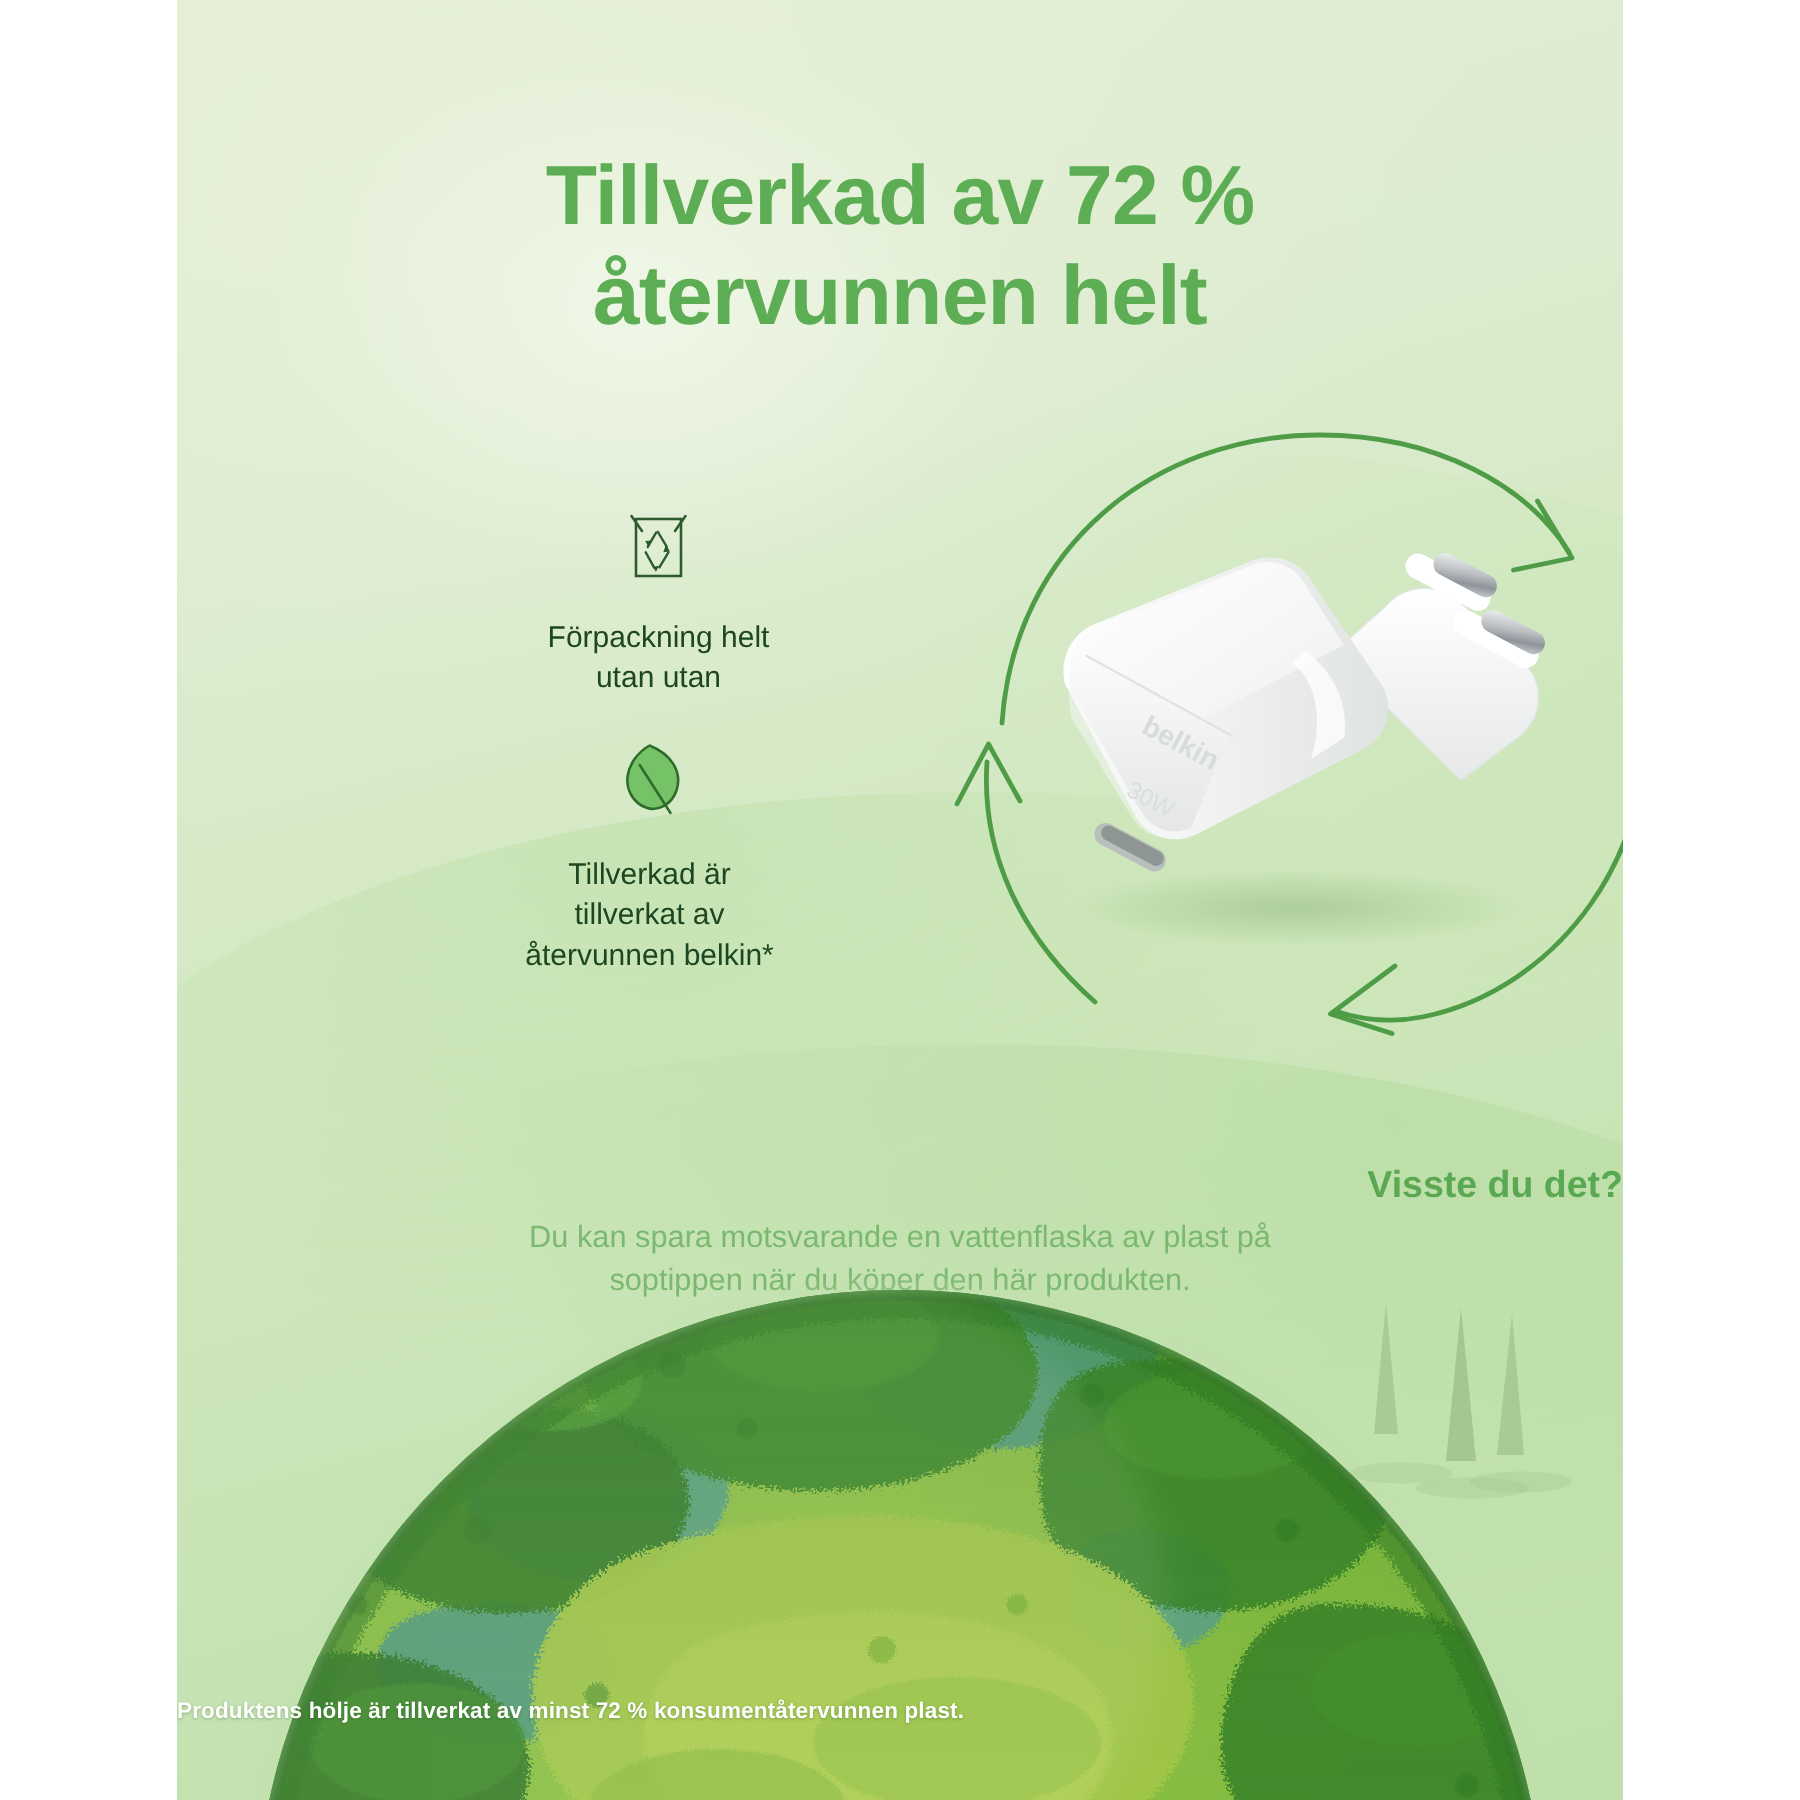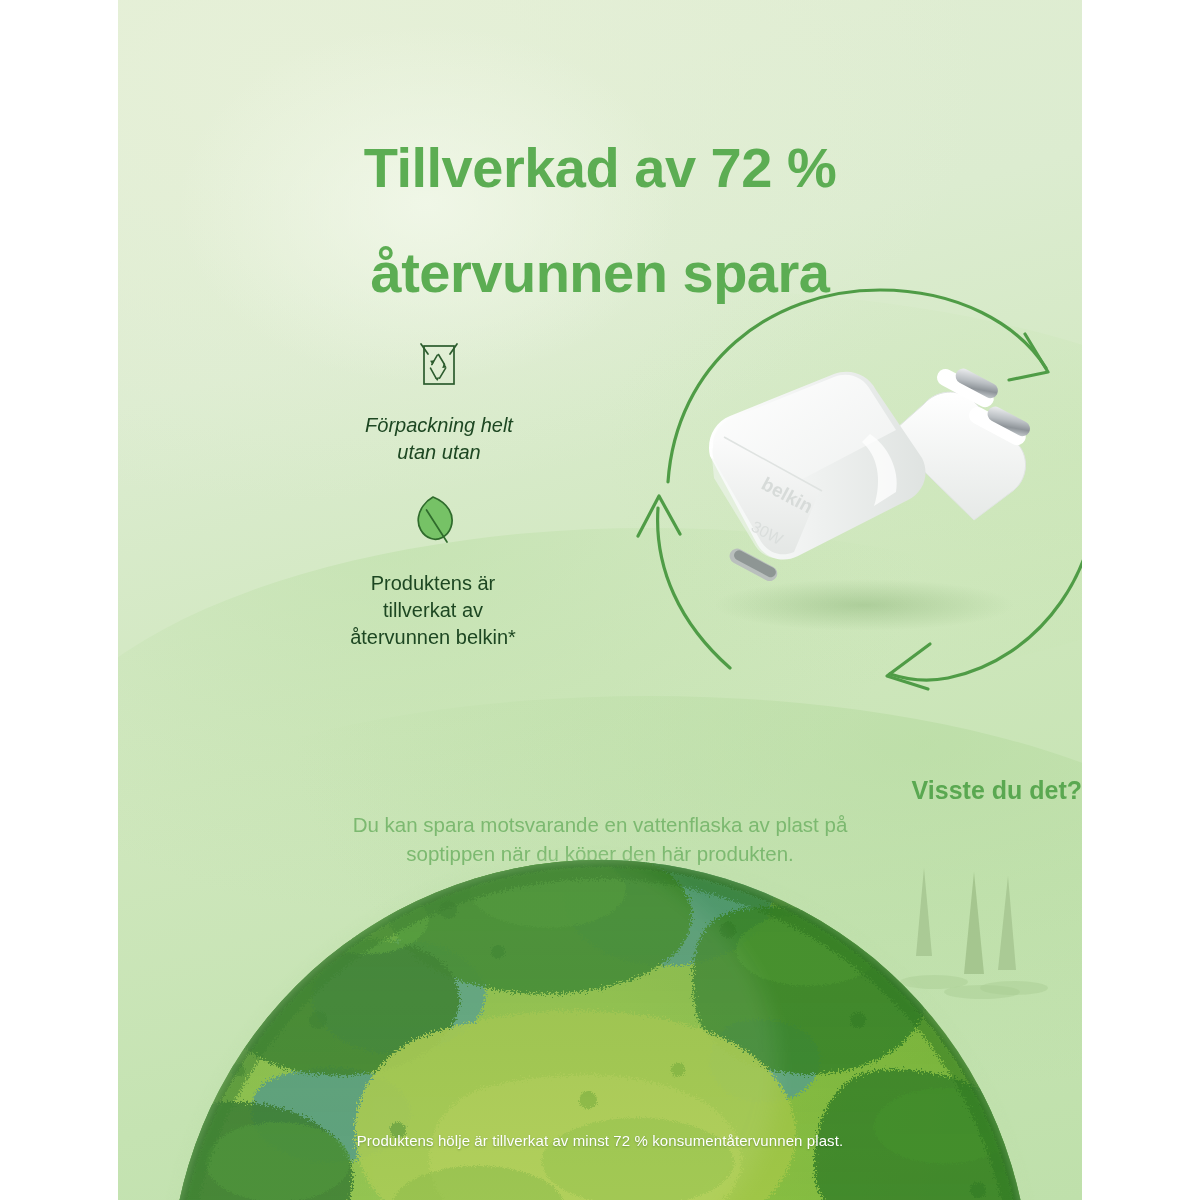--- a/index.html
+++ b/index.html
@@ -21,67 +21,67 @@
   .ridge.r2{top:58%;height:40%;background:radial-gradient(70% 100% at 72% 10%, rgba(172,214,148,.75) 0%, rgba(172,214,148,0) 72%);}
   .ridge.r3{top:24%;height:34%;background:radial-gradient(55% 100% at 85% 40%, rgba(196,228,174,.6) 0%, rgba(196,228,174,0) 70%);}
   .glow{position:absolute;left:6%;top:2%;width:52%;height:30%;border-radius:50%;
         background:radial-gradient(closest-side, rgba(242,248,234,.85), rgba(242,248,234,0));}
 
   
   #headline{
     position:absolute;left:0;top:96px;width:100%;text-align:center;
     color:#5cad53;font-size:56px;line-height:1.2;font-weight:700;letter-spacing:-.5px;
   }
-  #headline .l{display:block;margin-top:38px;}
+  #headline .l{display:block;}
 
   
   .feature{position:absolute;width:250px;text-align:center;}
   .feature .ficon{height:62px;display:flex;align-items:center;justify-content:center;margin-bottom:14px;}
   .feature .flabel{color:#1d4722;font-size:20px;line-height:1.35;font-weight:400;}
-  #feature-packaging{left:196px;top:336px;font-style:italic;}
+  #feature-packaging{left:196px;top:336px;}
   #feature-recycled{left:190px;top:494px;}
 
   
   #loop{position:absolute;left:500px;top:268px;width:520px;height:440px;}
   #product{position:absolute;left:556px;top:360px;width:420px;height:270px;}
 
   
   #didyouknow{position:absolute;left:0;top:776px;width:100%;text-align:center;}
   #dyk-title{color:#5aa851;font-size:25px;font-weight:700;margin-bottom:5px;text-align:right;}
   #dyk-body{color:#7cb970;font-size:20.5px;line-height:1.42;font-weight:400;text-align:center;}
   #dyk-body .l{display:block;}
 
   
   #trees{position:absolute;left:760px;top:858px;width:180px;height:150px;}
 
   
   #globe-wrap{position:absolute;left:0;bottom:0;width:964px;height:430px;overflow:hidden;}
 
   
   #disclaimer{
-    position:absolute;left:0;top:1132px;width:100%;text-align:center;
-    color:#ffffff;font-size:15px;font-weight:400;letter-spacing:.1px;
+    position:absolute;left:0;top:1132px;width:100%;
+    color:#ffffff;font-size:15px;font-weight:700;letter-spacing:.1px;
     text-shadow:0 1px 2px rgba(30,70,25,.35);
   }
 </style>
 </head>
 <body>
 
 <div id="stage">
 
   <div id="panel">
 
     <div class="glow"></div>
     <div class="ridge r1"></div>
     <div class="ridge r2"></div>
     <div class="ridge r3"></div>
 
     <div id="headline">
       <span class="l">Tillverkad av 72 %</span>
-      <span class="l">återvunnen spara</span>
+      <span class="l">återvunnen helt</span>
     </div>
 
     <div class="feature" id="feature-packaging">
       <div class="ficon">
         <svg width="62" height="58" viewBox="0 0 62 58" fill="none">
 
           <path d="M13 6 L20 16" stroke="#2c5c2e" stroke-width="1.7" stroke-linecap="round"></path>
           <path d="M49 6 L42 16" stroke="#2c5c2e" stroke-width="1.7" stroke-linecap="round"></path>
           <rect x="16" y="8" width="30" height="38" stroke="#2c5c2e" stroke-width="1.7" fill="none"></rect>
 
@@ -105,21 +105,21 @@
     </div>
 
     <div class="feature" id="feature-recycled">
       <div class="ficon">
         <svg width="72" height="64" viewBox="0 0 72 64" fill="none">
           <path d="M36 4 C51 10 58 22 54 34 C50.5 44 41 48 34 45.5 C25 42.5 20 33 21.5 24 C22.6 16.5 28 8.5 36 4 Z" fill="#76c266" stroke="#2f6b2c" stroke-width="1.7" stroke-linejoin="round"></path>
           <path d="M29.5 17 L50 49" stroke="#2f6b2c" stroke-width="1.7" stroke-linecap="round"></path>
         </svg>
       </div>
       <div class="flabel">
-        <span>Produktens är</span><br>
+        <span>Tillverkad är</span><br>
         <span>tillverkat av</span><br>
         <span>återvunnen belkin*</span>
       </div>
     </div>
 
     <div id="loop">
       <svg width="520" height="440" viewBox="0 0 520 440" fill="none">
         <g stroke="#4f9c46" stroke-width="3.2" fill="none" stroke-linecap="round">
 
           <path d="M50 214 C58 96 152 22 262 22 C340 22 400 56 428 100"></path>

